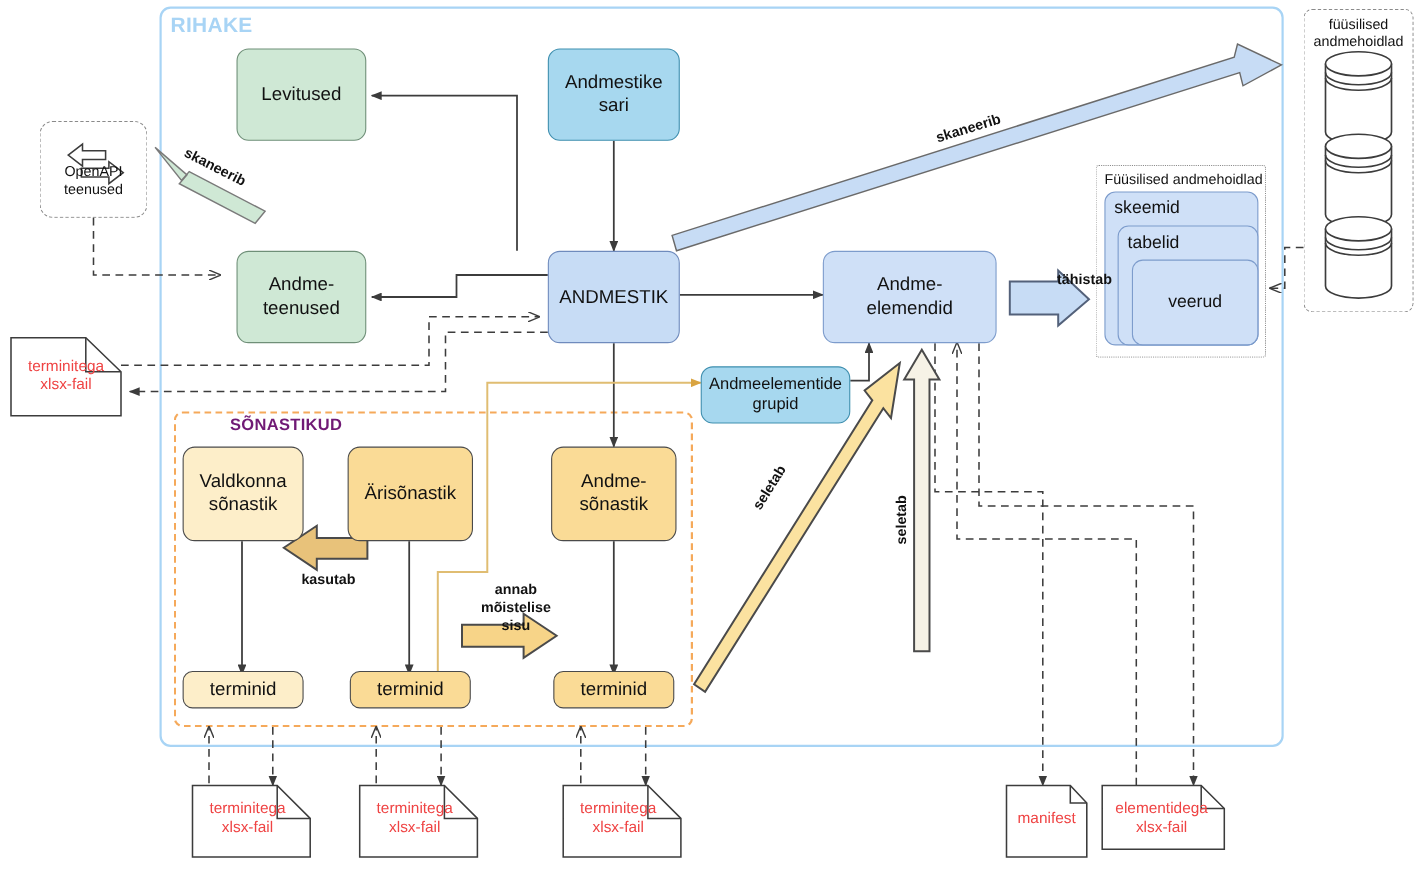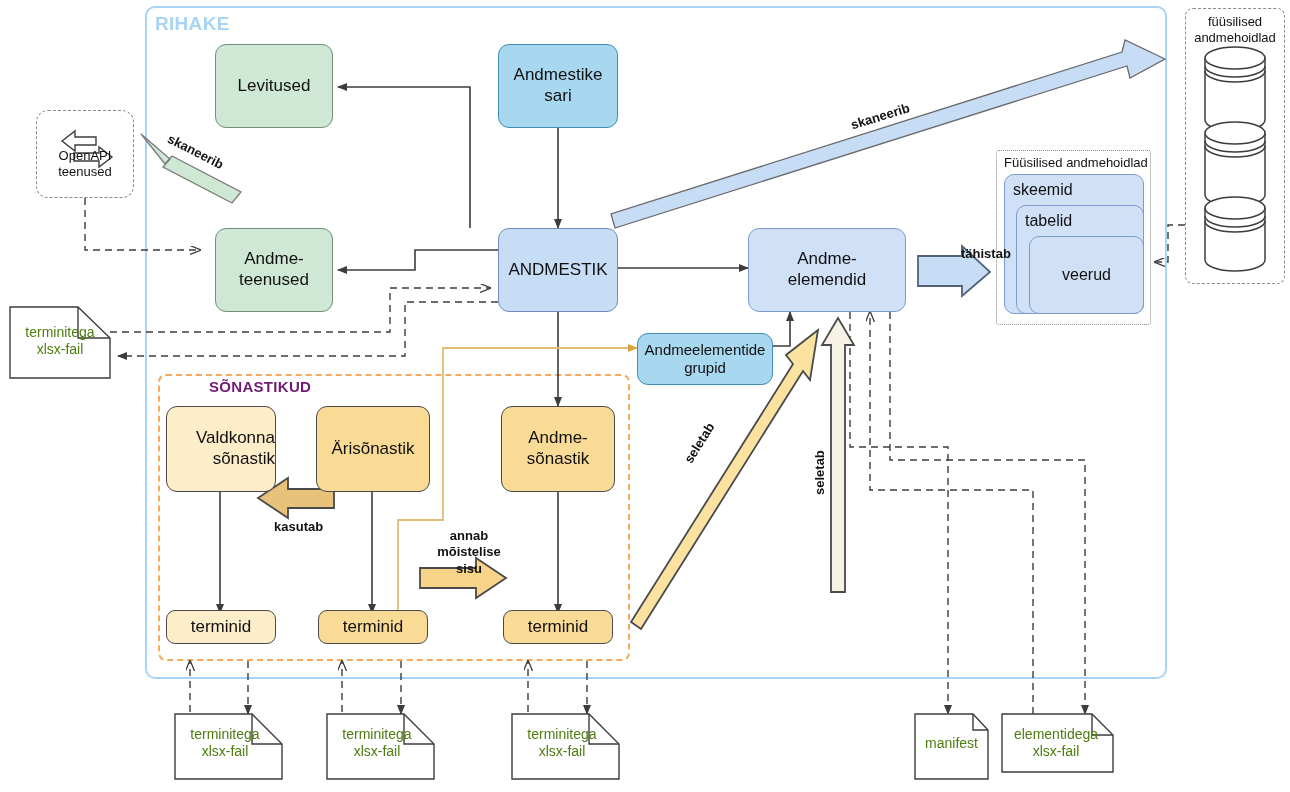--- a/index.html
+++ b/index.html
@@ -32,21 +32,21 @@
   
   #sonastikud{position:absolute;box-sizing:border-box;border:2px dashed #f5a95a;border-radius:8px;background:transparent;}
   #sonastikud-label{position:absolute;font-size:15px;font-weight:bold;color:#701a75;letter-spacing:.3px;}
 
   .capt{position:absolute;font-size:13px;color:#111;text-align:center;line-height:1.2;}
   .elabel{position:absolute;font-size:13px;font-weight:bold;color:#111;white-space:nowrap;}
   .elabel.multi{white-space:normal;text-align:center;line-height:1.25;}
 
   
   .filebox{position:absolute;}
-  .filebox .ftxt{position:absolute;left:0;right:0;font-size:14px;text-align:center;color:#4d7c0f;line-height:1.22;}
+  .filebox .ftxt{position:absolute;left:0;right:0;font-size:14px;text-align:center;color:#ef4444;line-height:1.22;}
 </style>
 </head>
 <body>
 
 <div id="canvas">
 
   <div id="rihake" style="left:145px;top:6px;width:1022px;height:673px;"></div>
   <div id="rihake-label" style="left:155px;top:13px;">RIHAKE</div>
 
   <div id="sonastikud" style="left:158px;top:374px;width:472px;height:287px;"></div>
@@ -209,21 +209,21 @@
   </div>
 
   <div class="node rbox blue-dk" style="left:637px;top:333px;width:136px;height:52px;font-size:15px;padding:0 5px;">
     <span>Andmeelementide grupid</span>
   </div>
 
   <div class="capt" style="left:40px;top:148px;width:90px;">
     <span>OpenAPI teenused</span>
   </div>
 
-  <div class="node rbox orange-lt" style="left:166px;top:406px;width:110px;height:86px;text-align:right;">
+  <div class="node rbox orange-lt" style="left:166px;top:406px;width:110px;height:86px;">
     <span>Valdkonna sõnastik</span>
   </div>
 
   <div class="node rbox orange" style="left:316px;top:406px;width:114px;height:86px;">
     <span>Ärisõnastik</span>
   </div>
 
   <div class="node rbox orange" style="left:501px;top:406px;width:114px;height:86px;white-space:pre-line;">
     <span>Andme-
 sõnastik</span>

